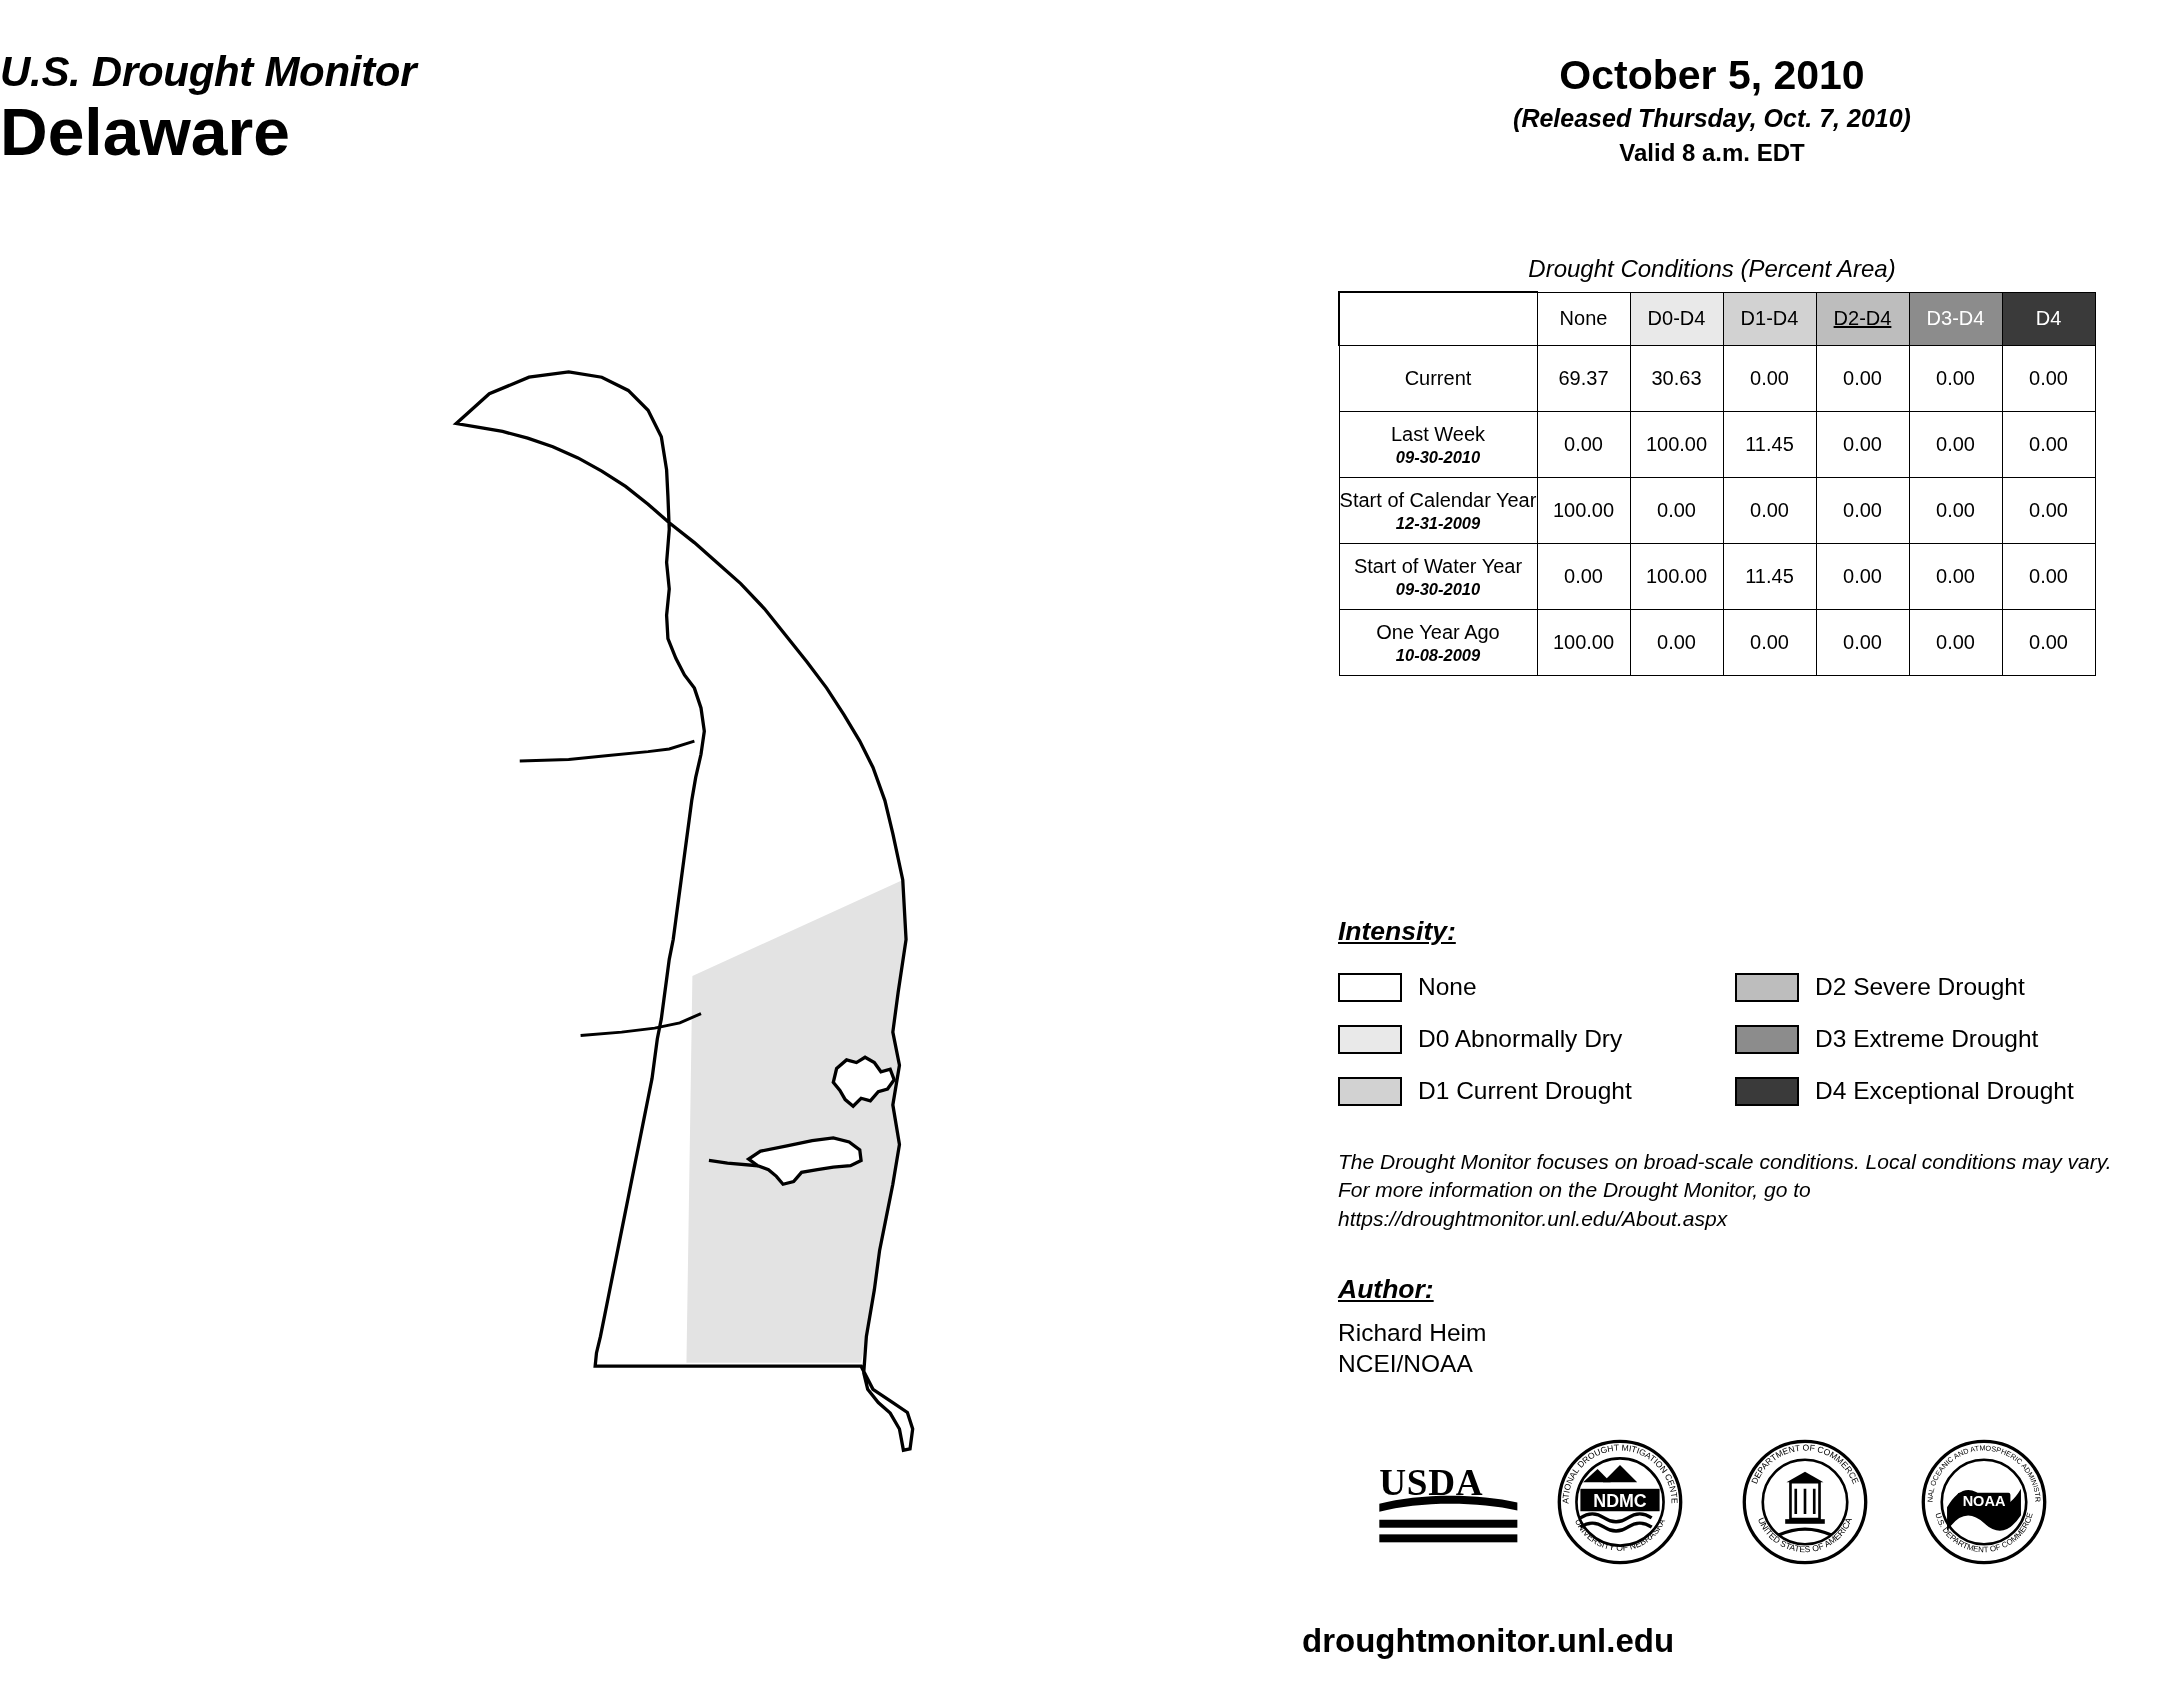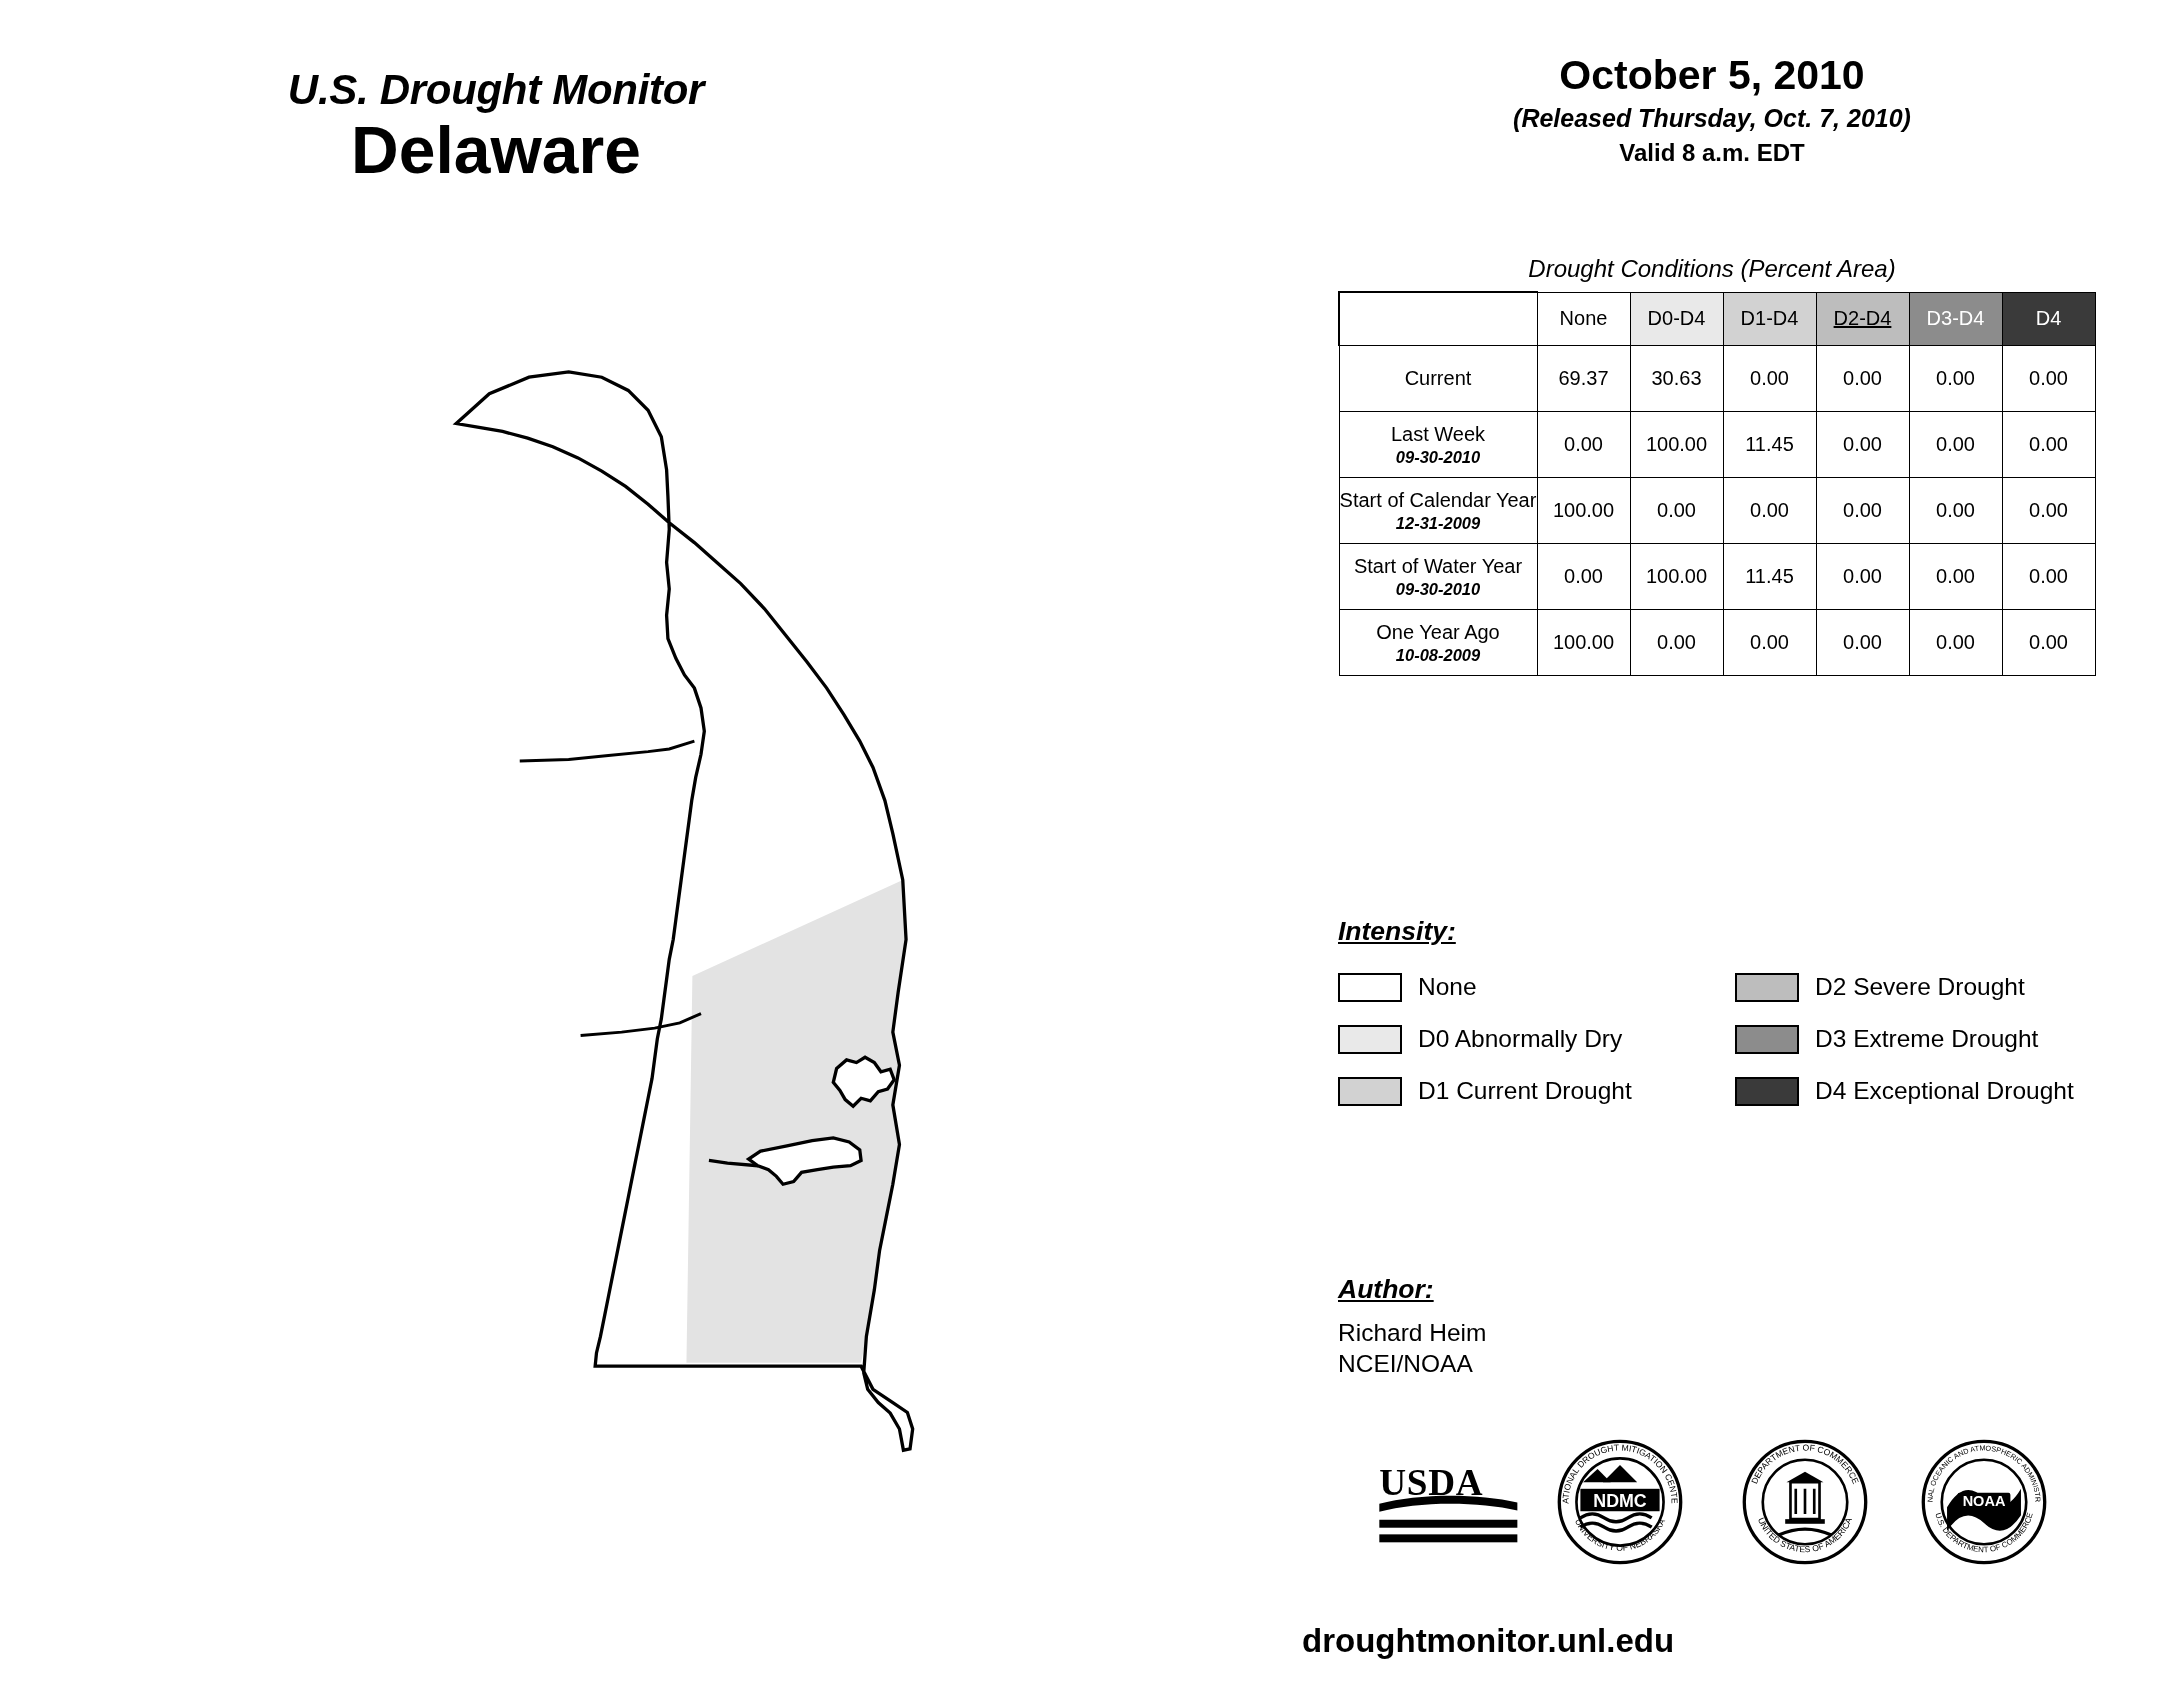--- a/index.html
+++ b/index.html
@@ -25,23 +25,22 @@
   .left-panel {
     position: absolute;
     left: 0;
     top: 0;
     width: 1363px;
     height: 1687px;
   }
   .title-block {
     position: absolute;
     left: 0;
-    top: 68px;
+    top: 50px;
     width: 992px;
-    text-align: center;
   }
   .title-main {
     font-size: 42px;
     font-style: italic;
     font-weight: bold;
     letter-spacing: -0.3px;
     line-height: 1.05;
   }
   .title-state {
     font-size: 66px;
@@ -434,20 +433,21 @@
           <div class="swatch" style="background:#8c8c8c"></div>
           <div class="legend-label">D3 Extreme Drought</div>
         </div>
         <div class="legend-item">
           <div class="swatch" style="background:#3a3a3a"></div>
           <div class="legend-label">D4 Exceptional Drought</div>
         </div>
       </div>
     </div>
 
+    <div class="disclaimer">The Drought Monitor focuses on broad-scale conditions. Local conditions may vary. For more information on the Drought Monitor, go to https://droughtmonitor.unl.edu/About.aspx</div>
 
     <div class="author-head">Author:</div>
     <div class="author-lines">
       <div>Richard Heim</div>
       <div>NCEI/NOAA</div>
     </div>
 
     <div class="logos">
 
       <div class="logo logo-usda">

